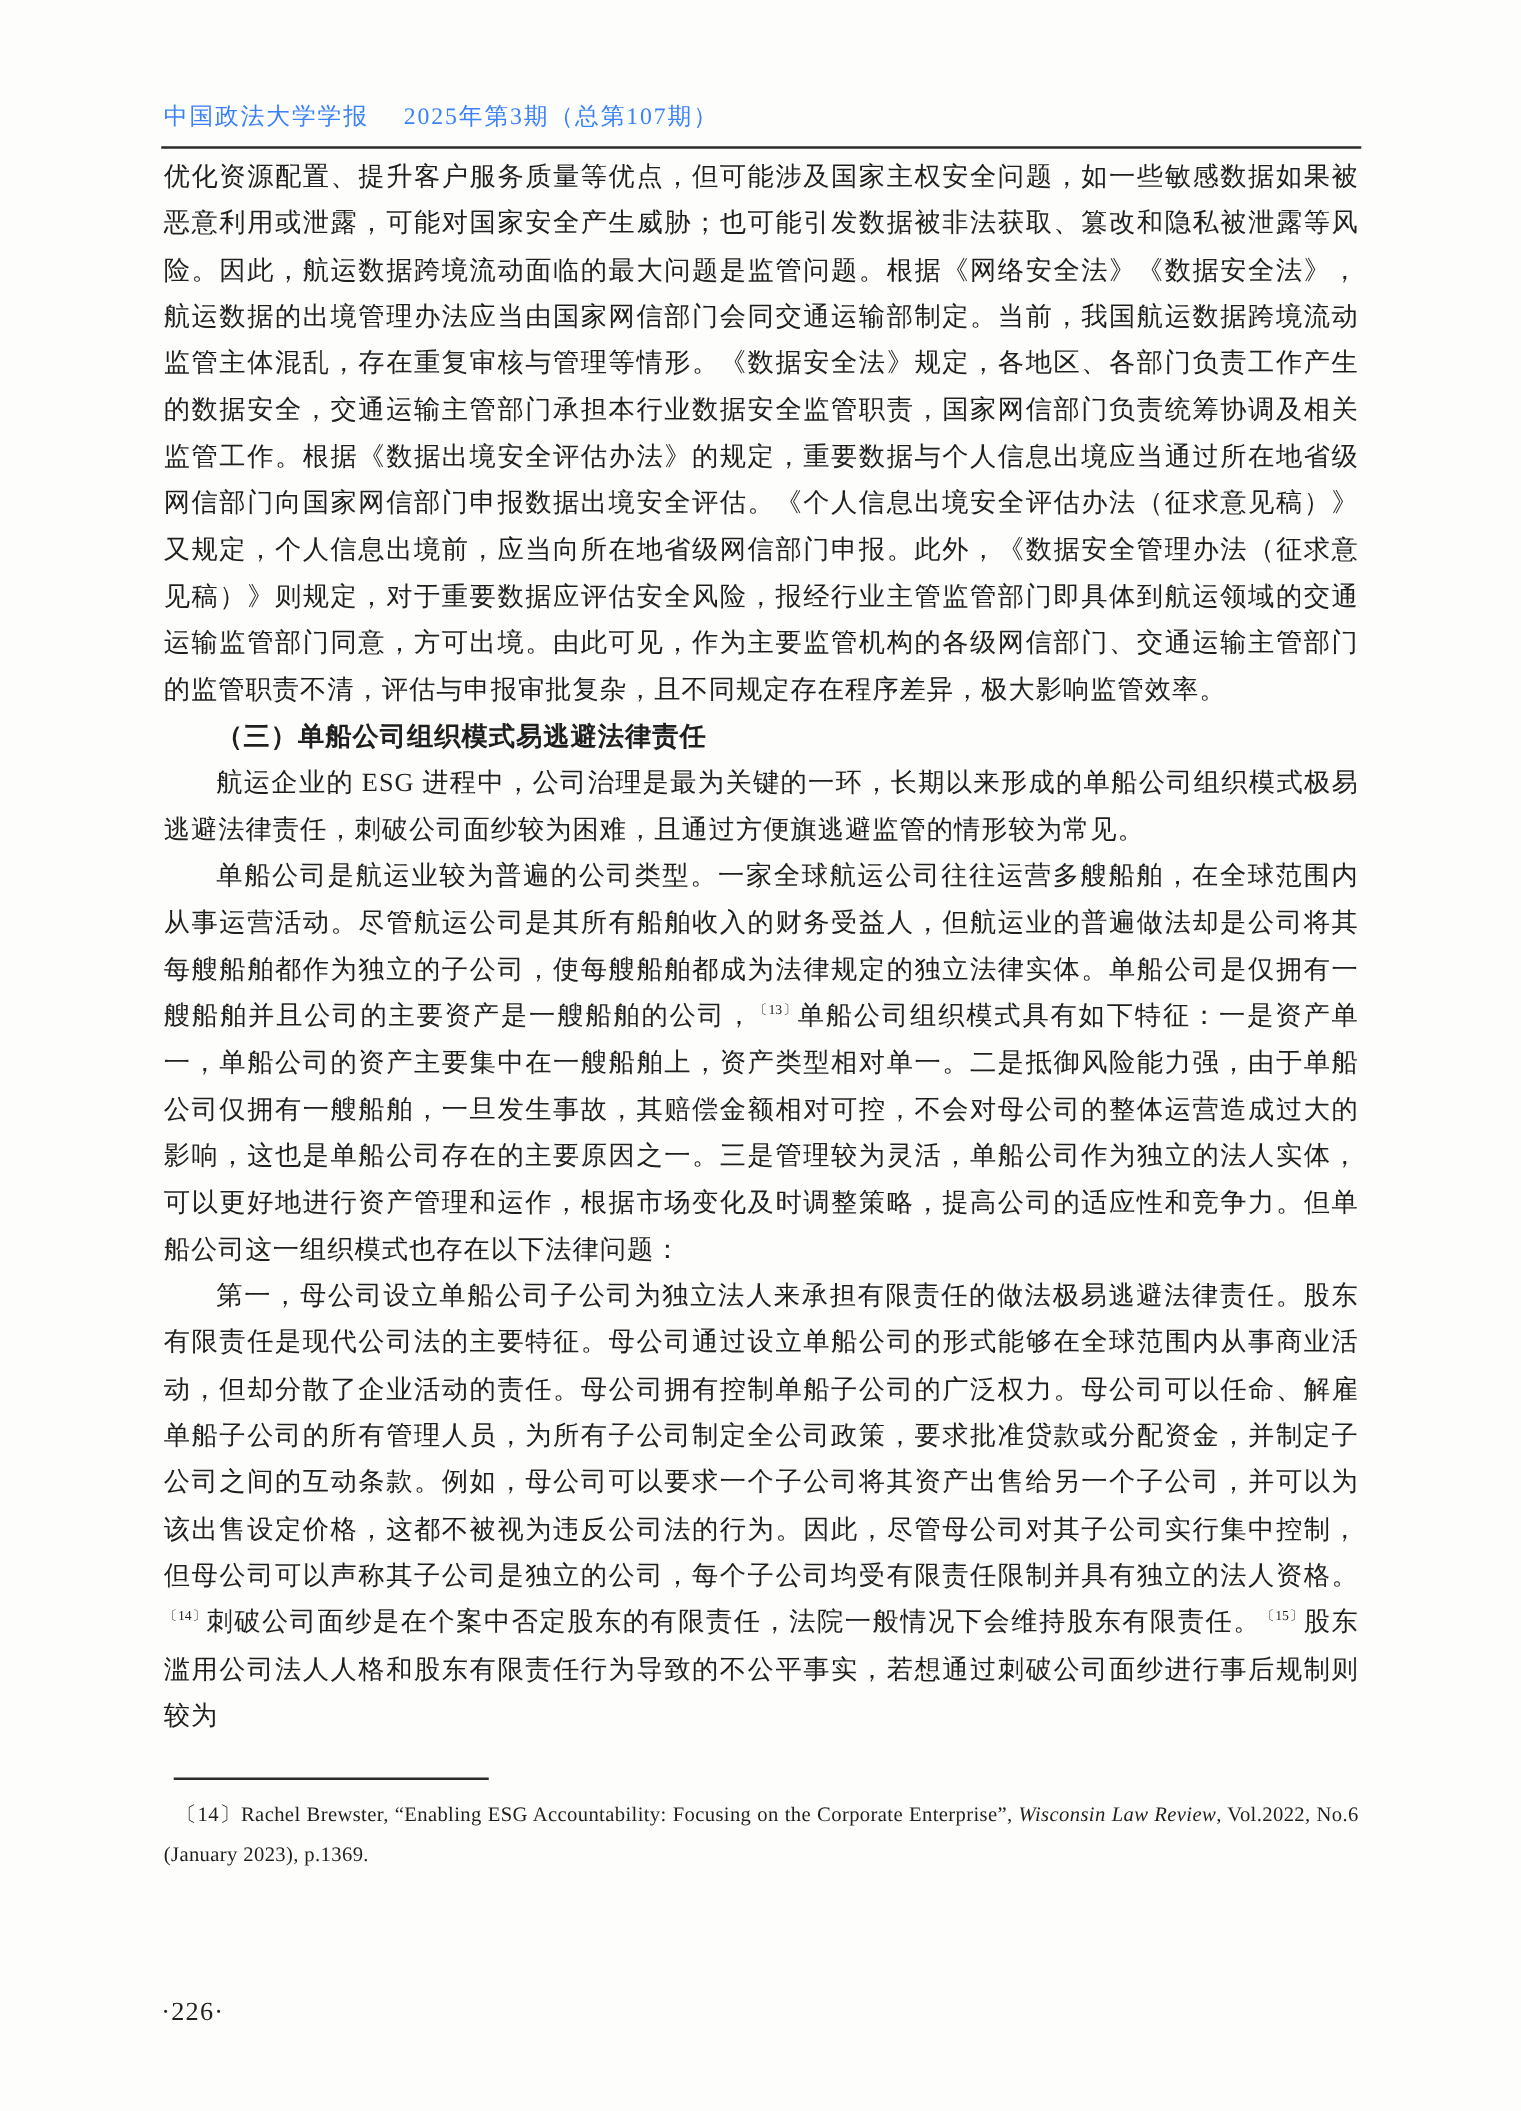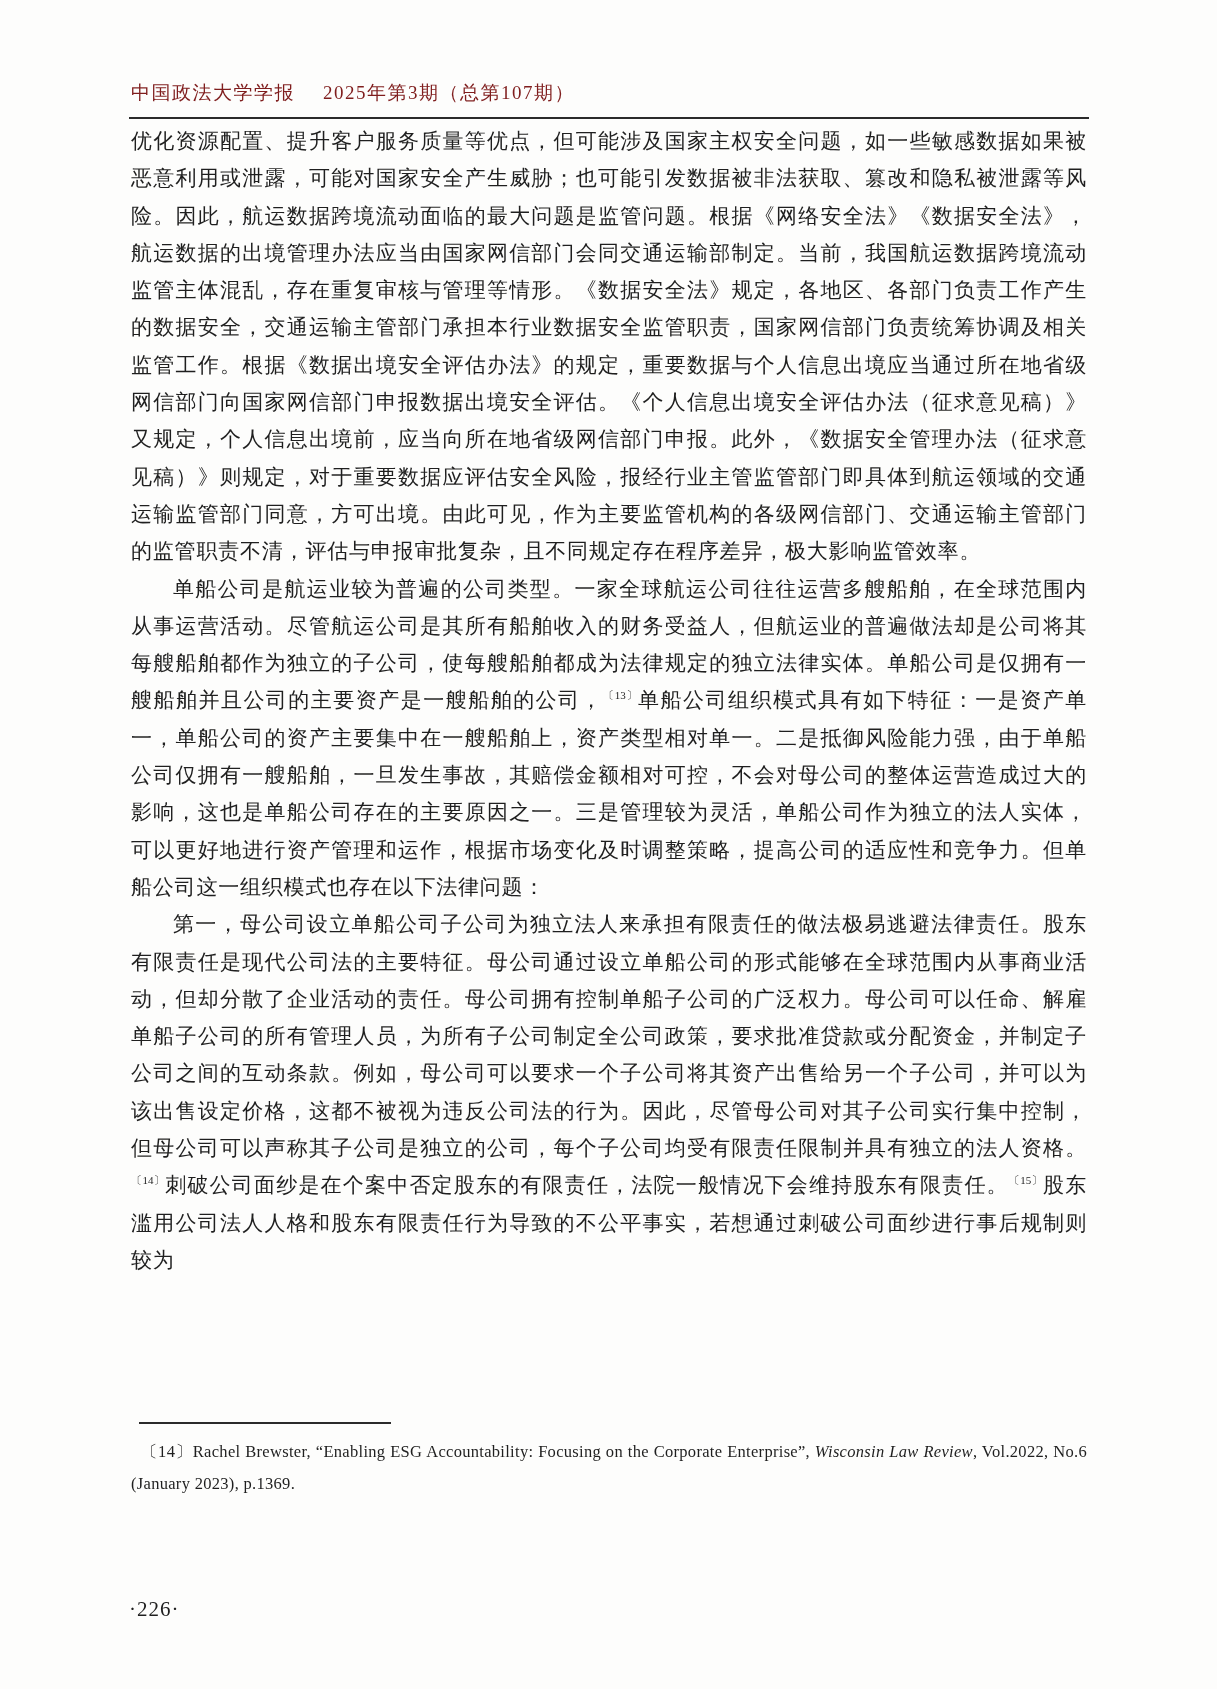--- a/index.html
+++ b/index.html
@@ -6,21 +6,21 @@
   .page {
     position:relative;
     width:1217px; height:1689px;
     background:#fdfdfc;
     overflow:hidden;
     font-family:"Liberation Serif","DejaVu Serif",serif;
     color:#1f1f1f;
   }
   .header {
     position:absolute; left:131px; top:80px;
-    font-size:19px; letter-spacing:1.5px; color:#7f1d1d;
+    font-size:19px; letter-spacing:1.5px; color:#3b82f6;
     white-space:nowrap;
   }
   .header .journal { margin-right:28px; }
   .header-rule {
     position:absolute; left:129px; right:128px; top:117px;
     height:2px; background:#2b2b2b;
   }
   .content {
     position:absolute; left:131px; top:123px; width:956px;
     font-size:21px; line-height:37.3px;
@@ -57,20 +57,22 @@
 
 <div class="page">
 
   <header class="header">
     <span class="journal">中国政法大学学报</span><span class="issue">2025年第3期（总第107期）</span>
   </header>
   <div class="header-rule"></div>
 
   <main class="content">
     <p class="para no-indent">优化资源配置、提升客户服务质量等优点，但可能涉及国家主权安全问题，如一些敏感数据如果被恶意利用或泄露，可能对国家安全产生威胁；也可能引发数据被非法获取、篡改和隐私被泄露等风险。因此，航运数据跨境流动面临的最大问题是监管问题。根据《网络安全法》《数据安全法》，航运数据的出境管理办法应当由国家网信部门会同交通运输部制定。当前，我国航运数据跨境流动监管主体混乱，存在重复审核与管理等情形。《数据安全法》规定，各地区、各部门负责工作产生的数据安全，交通运输主管部门承担本行业数据安全监管职责，国家网信部门负责统筹协调及相关监管工作。根据《数据出境安全评估办法》的规定，重要数据与个人信息出境应当通过所在地省级网信部门向国家网信部门申报数据出境安全评估。《个人信息出境安全评估办法（征求意见稿）》又规定，个人信息出境前，应当向所在地省级网信部门申报。此外，《数据安全管理办法（征求意见稿）》则规定，对于重要数据应评估安全风险，报经行业主管监管部门即具体到航运领域的交通运输监管部门同意，方可出境。由此可见，作为主要监管机构的各级网信部门、交通运输主管部门的监管职责不清，评估与申报审批复杂，且不同规定存在程序差异，极大影响监管效率。</p>
+    <h3 class="heading">（三）单船公司组织模式易逃避法律责任</h3>
+    <p class="para">航运企业的 ESG 进程中，公司治理是最为关键的一环，长期以来形成的单船公司组织模式极易逃避法律责任，刺破公司面纱较为困难，且通过方便旗逃避监管的情形较为常见。</p>
     <p class="para"><span>单船公司是航运业较为普遍的公司类型。一家全球航运公司往往运营多艘船舶，在全球范围内从事运营活动。尽管航运公司是其所有船舶收入的财务受益人，但航运业的普遍做法却是公司将其每艘船舶都作为独立的子公司，使每艘船舶都成为法律规定的独立法律实体。单船公司是仅拥有一艘船舶并且公司的主要资产是一艘船舶的公司，</span><sup class="fnref">〔13〕</sup><span>单船公司组织模式具有如下特征：一是资产单一，单船公司的资产主要集中在一艘船舶上，资产类型相对单一。二是抵御风险能力强，由于单船公司仅拥有一艘船舶，一旦发生事故，其赔偿金额相对可控，不会对母公司的整体运营造成过大的影响，这也是单船公司存在的主要原因之一。三是管理较为灵活，单船公司作为独立的法人实体，可以更好地进行资产管理和运作，根据市场变化及时调整策略，提高公司的适应性和竞争力。但单船公司这一组织模式也存在以下法律问题：</span></p>
     <p class="para"><span>第一，母公司设立单船公司子公司为独立法人来承担有限责任的做法极易逃避法律责任。股东有限责任是现代公司法的主要特征。母公司通过设立单船公司的形式能够在全球范围内从事商业活动，但却分散了企业活动的责任。母公司拥有控制单船子公司的广泛权力。母公司可以任命、解雇单船子公司的所有管理人员，为所有子公司制定全公司政策，要求批准贷款或分配资金，并制定子公司之间的互动条款。例如，母公司可以要求一个子公司将其资产出售给另一个子公司，并可以为该出售设定价格，这都不被视为违反公司法的行为。因此，尽管母公司对其子公司实行集中控制，但母公司可以声称其子公司是独立的公司，每个子公司均受有限责任限制并具有独立的法人资格。</span><sup class="fnref">〔14〕</sup><span>刺破公司面纱是在个案中否定股东的有限责任，法院一般情况下会维持股东有限责任。</span><sup class="fnref">〔15〕</sup><span>股东滥用公司法人人格和股东有限责任行为导致的不公平事实，若想通过刺破公司面纱进行事后规制则较为</span></p>
   </main>
 
   <footer class="footnotes">
     <div class="fn-rule"></div>
     <p class="fn"><span>〔14〕Rachel Brewster, “Enabling ESG Accountability: Focusing on the Corporate Enterprise”, </span><i class="fn-italic">Wisconsin Law Review</i><span>, Vol.2022, No.6 (January 2023), p.1369.</span></p>
   </footer>
 
   <div class="pagenum">·226·</div>

